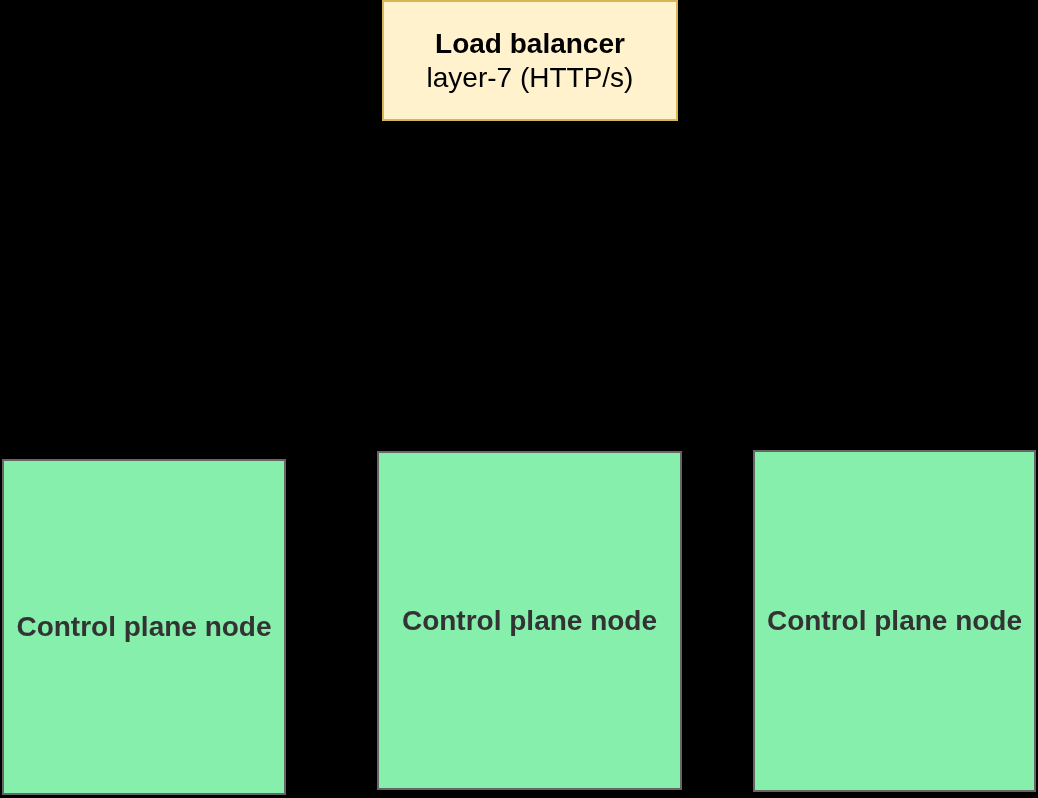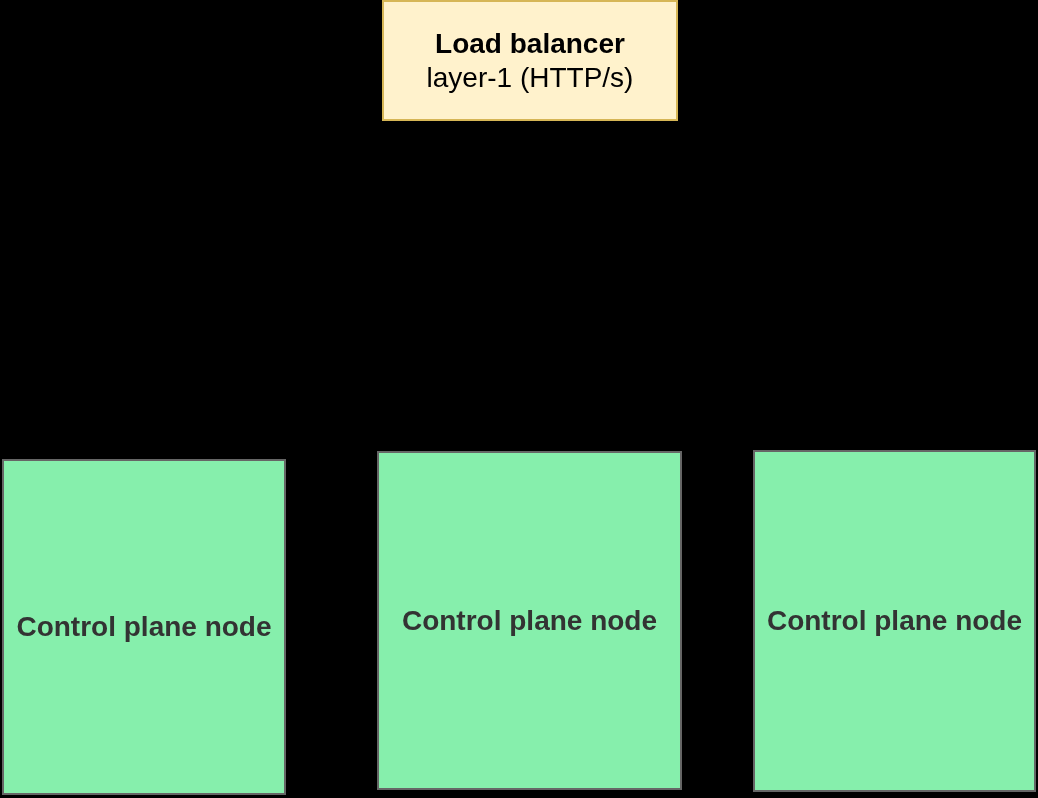--- a/index.html
+++ b/index.html
@@ -65,21 +65,21 @@
     height: 342px;
   }
 </style>
 </head>
 <body>
 
 <div class="canvas">
 
   <div class="box lb-box">
     <div class="lb-title">Load balancer</div>
-    <div class="lb-subtitle">layer-1 (HTTP/s)</div>
+    <div class="lb-subtitle">layer-7 (HTTP/s)</div>
   </div>
 
   <div class="box node node-1">
     <span>Control plane node</span>
   </div>
 
   <div class="box node node-2">
     <span>Control plane node</span>
   </div>
 

